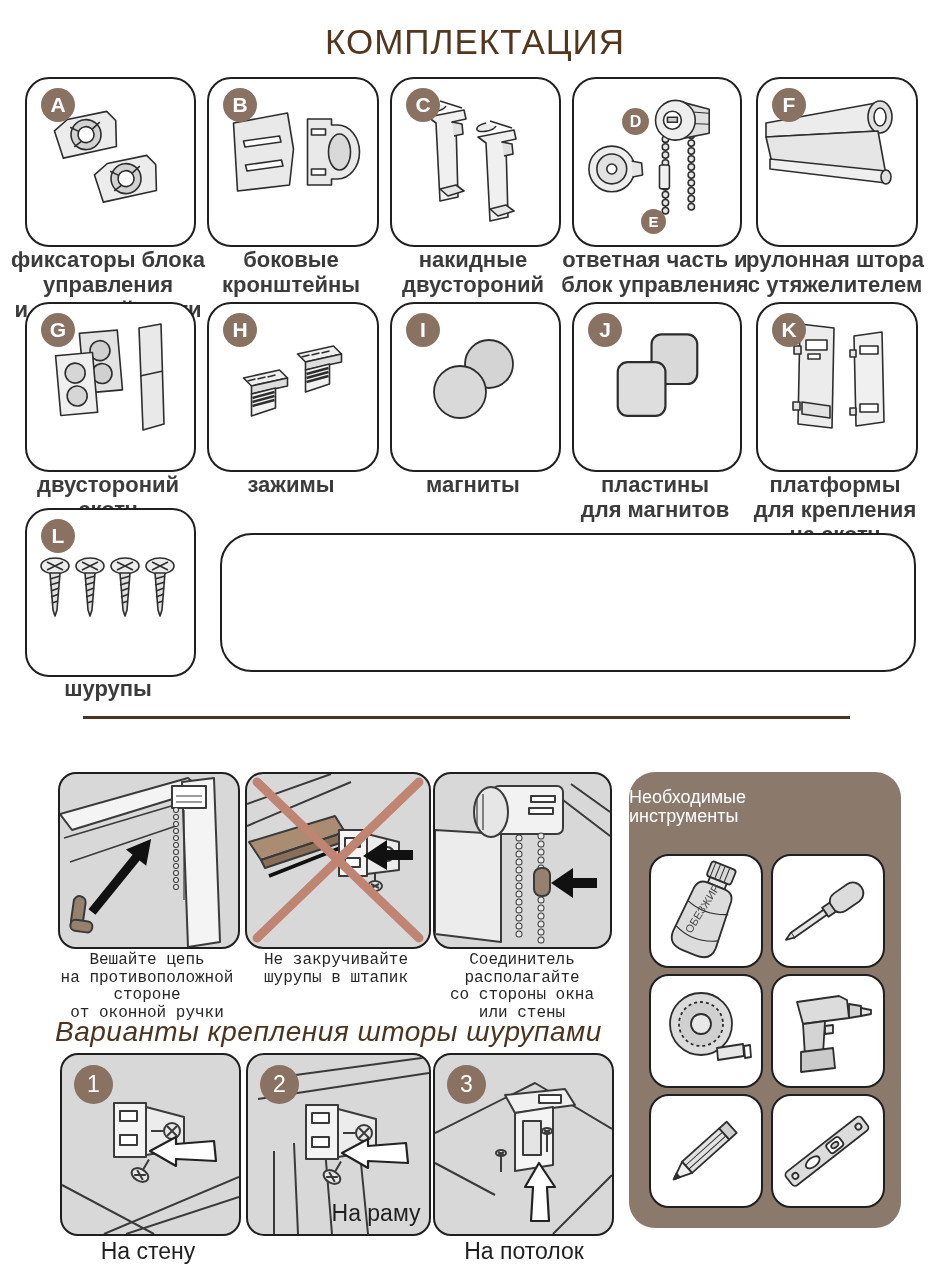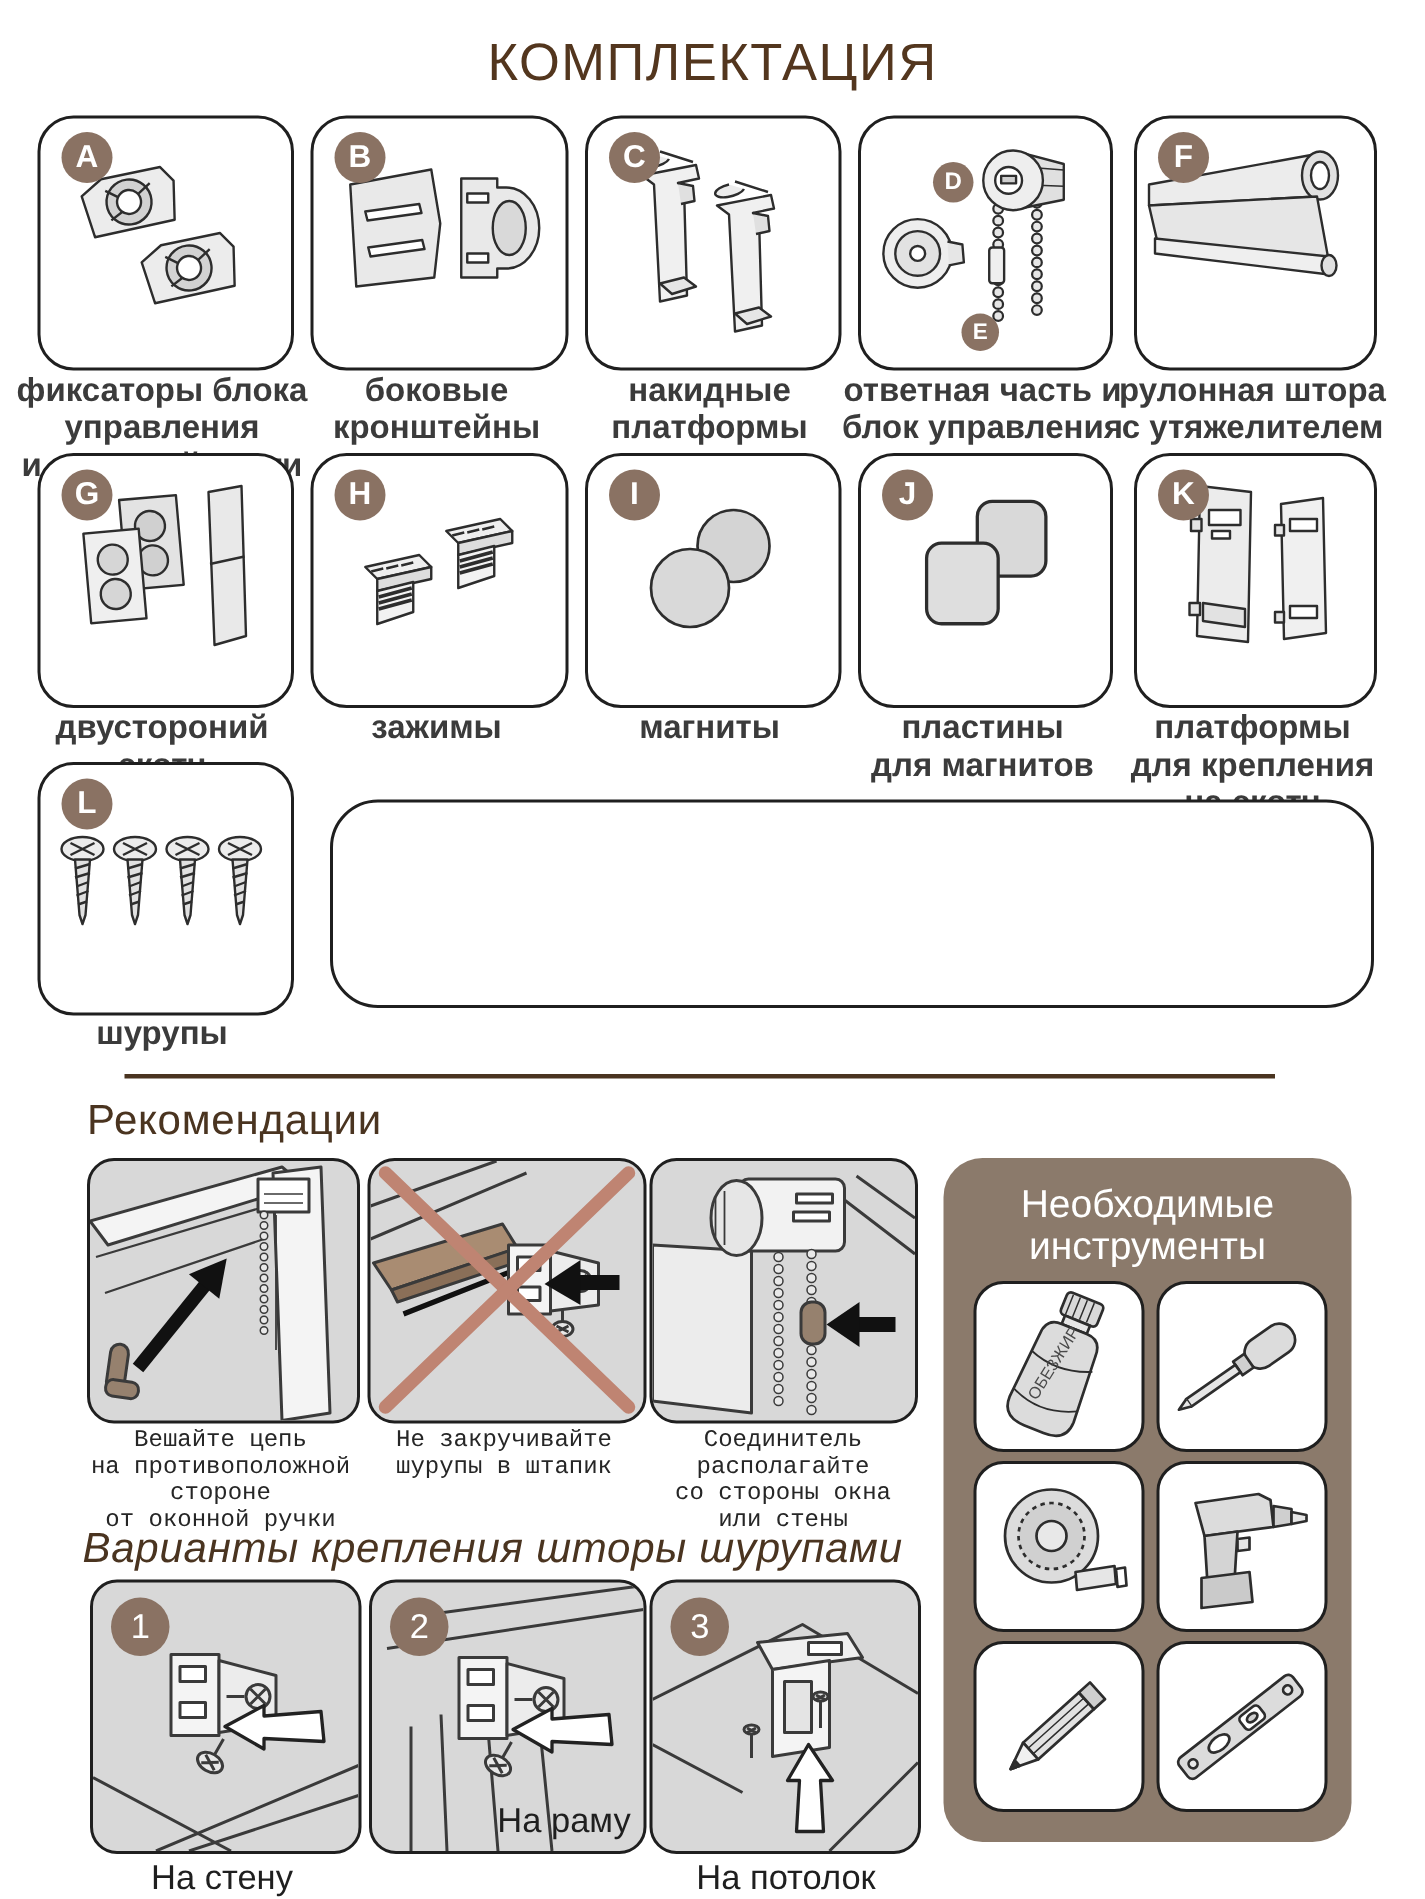--- a/index.html
+++ b/index.html
@@ -20,22 +20,22 @@
   .section-heading{position:absolute;font-size:28px;color:#4a3420;letter-spacing:0.5px;}
   .gray-box{position:absolute;background:#d8d8d8;border:2px solid #1f1f1f;border-radius:18px;overflow:hidden;}
   .gray-box svg{position:absolute;inset:0;width:100%;height:100%;}
   .caption{position:absolute;transform:translateX(-50%);width:max-content;text-align:center;
       font-size:16px;line-height:1.1;color:#262626;white-space:pre-line;font-family:Liberation Mono, monospace;}
   .mount-caption{position:absolute;transform:translateX(-50%);width:max-content;text-align:center;
       font-size:23px;color:#1f1f1f;}
   .num-badge{width:39px;height:39px;top:10px;left:12px;font-size:23px;font-weight:normal;}
   .sidebar{position:absolute;left:629px;top:772px;width:272px;height:456px;
       background:#8b7a6b;border-radius:26px;}
-  .sidebar-title{position:absolute;top:16px;left:0;right:0;text-align:center;
-      font-size:26px;line-height:1.08;color:#ffffff;white-space:pre-line;}
+  .sidebar-title{position:absolute;top:16px;left:0;right:0;text-align:left;
+      font-size:18px;line-height:1.08;color:#ffffff;white-space:pre-line;}
   .tool-tile{position:absolute;width:110px;height:110px;background:#fff;
       border:2px solid #1f1f1f;border-radius:20px;}
   .tool-tile svg{position:absolute;inset:0;width:100%;height:100%;}
 </style>
 </head>
 <body>
 
 <div class="page">
 
   <div class="page-title">КОМПЛЕКТАЦИЯ</div>
@@ -131,21 +131,21 @@
       </g>
     </svg>
   </div>
 
   <div class="kit-label" style="left:108px;top:247px;">фиксаторы блока
 управления
 и ответной части</div>
   <div class="kit-label" style="left:291px;top:247px;">боковые
 кронштейны</div>
   <div class="kit-label" style="left:473px;top:247px;">накидные
-платформы</div>
+двустороний</div>
   <div class="kit-label" style="left:655px;top:247px;">ответная часть и
 блок управления</div>
   <div class="kit-label" style="left:835px;top:247px;">рулонная штора
 с утяжелителем</div>
 
   <div class="kit-box" style="left:25px;top:302px;width:167px;height:166px;">
     <div class="badge big">G</div>
     <svg viewBox="0 0 167 166">
       <g stroke="#2d2d2d" stroke-width="1.6" stroke-linejoin="round">
         <g transform="rotate(-5 70 70)">
@@ -264,21 +264,20 @@
           <path d="M-5,13 l10,-3 M-5,19 l10,-3 M-4,25 l8,-3 M-4,31 l8,-3 M-3,37 l6,-2" fill="none"></path>
         </g>
       </g>
     </svg>
   </div>
   <div class="kit-label" style="left:108px;top:676px;">шурупы</div>
 
   <div class="empty-slot"></div>
 
   <div class="divider"></div>
-  <div class="section-heading" style="left:58px;top:731px;">Рекомендации</div>
 
   <div class="gray-box" style="left:58px;top:772px;width:178px;height:173px;">
     <svg viewBox="0 0 178 173">
       <g stroke="#3a3a3a" stroke-width="2" stroke-linejoin="round">
         <path d="M0,40 L128,4 L142,16 L12,56 Z" fill="#f4f4f4"></path>
         <path d="M122,8 L154,4 L160,168 L128,173 Z" fill="#f4f4f4"></path>
         <path d="M4,64 L118,30 M10,88 L116,52" fill="none" stroke-width="1.5"></path>
         <rect x="112" y="12" width="34" height="22" fill="#ffffff"></rect>
         <path d="M116,22 h26 M116,28 h26" stroke-width="1" fill="none"></path>
         <line x1="116" y1="36" x2="116" y2="120" stroke-width="6" stroke-dasharray="0 7" stroke-linecap="round"></line>

